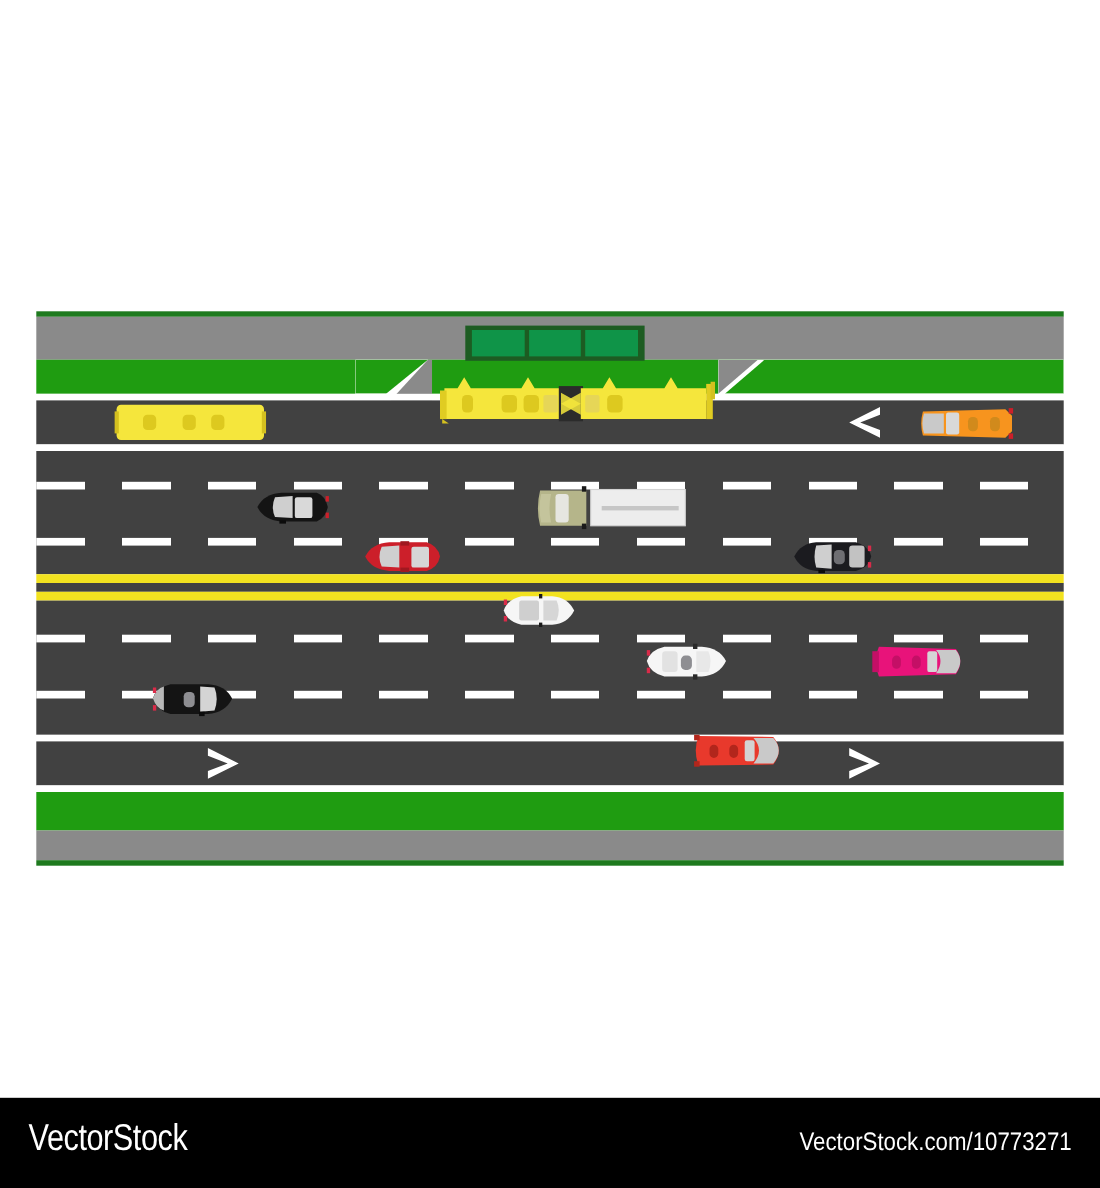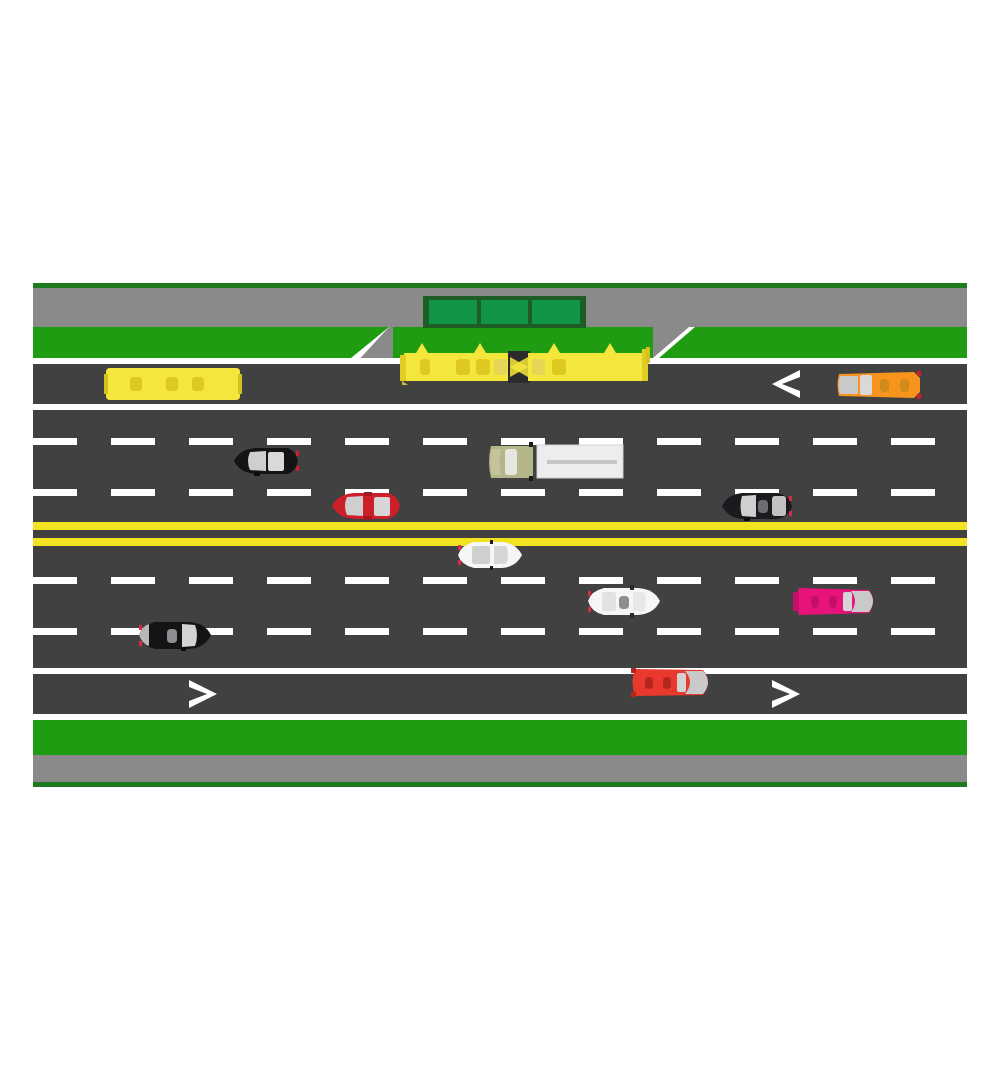--- a/index.html
+++ b/index.html
@@ -303,14 +303,18 @@
         <rect x="2" y="27" width="5" height="5" fill="#b2261c"></rect>
         <path d="M56 6 Q66 17 56 29 L74 29 Q84 17 74 6 Z" fill="#c9c9c9"></path>
         <rect x="48" y="8" width="9" height="19" rx="2" fill="#d3d3d3"></rect>
         <rect x="16" y="12" width="8" height="12" rx="4" fill="#b2261c"></rect>
         <rect x="34" y="12" width="8" height="12" rx="4" fill="#b2261c"></rect>
       </svg>
     </div>
 
   </div>
 
+  <div id="footer">
+    <div class="brand">VectorStock</div>
+    <div class="url">VectorStock.com/10773271</div>
+  </div>
 
 </div>
 
 </body></html>

